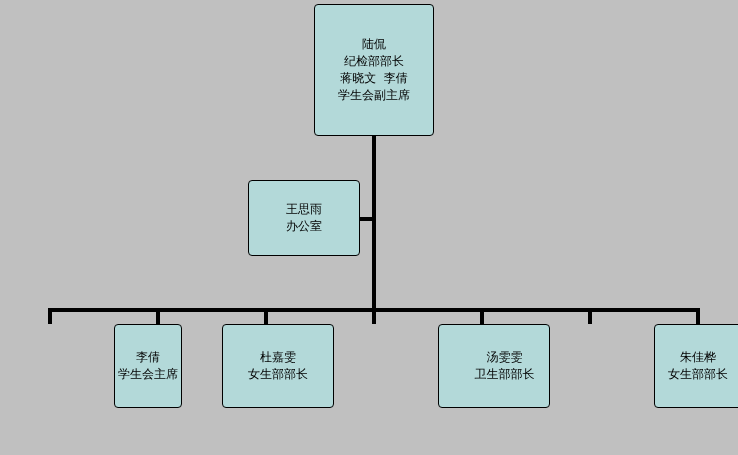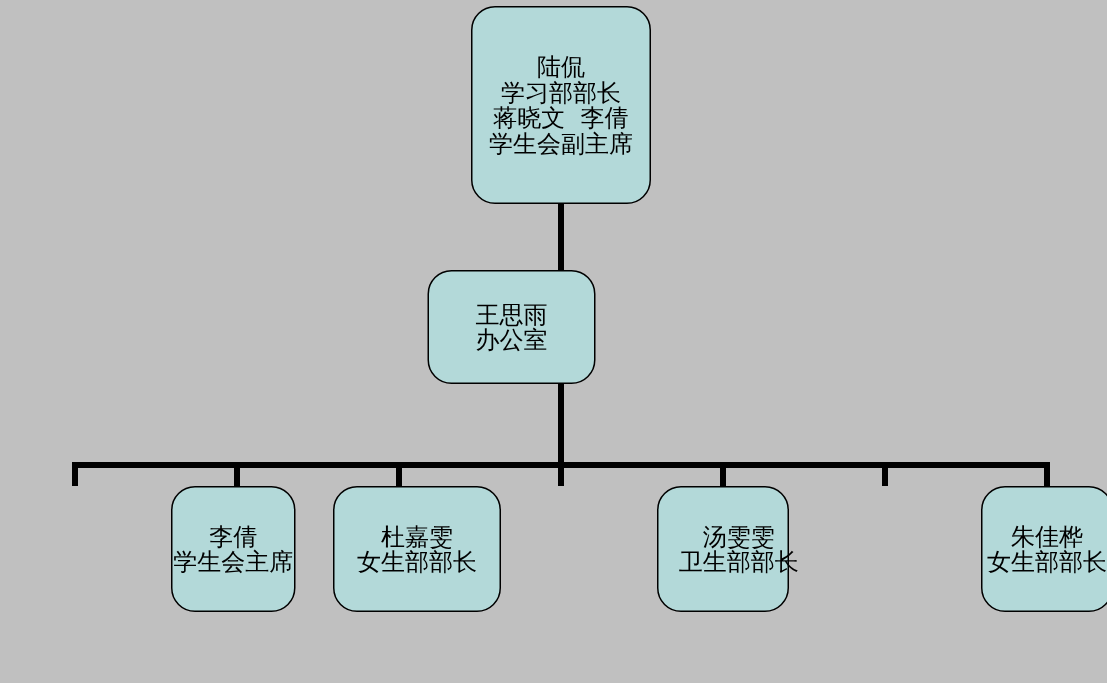--- a/index.html
+++ b/index.html
@@ -16,23 +16,23 @@
   #chart {
     position: relative;
     width: 738px;
     height: 455px;
   }
   .node {
     position: absolute;
     box-sizing: border-box;
     background: #b3d9d9;
     border: 1px solid #000000;
-    border-radius: 16px;
+    border-radius: 4px;
     color: #000000;
-    font-size: 16px;
+    font-size: 12px;
     line-height: 17px;
     text-align: center;
     display: flex;
     flex-direction: column;
     align-items: center;
     justify-content: center;
     white-space: pre;
   }
   .node .line {
     display: block;
@@ -53,43 +53,43 @@
   <div class="conn" style="left:48px; top:308px; width:4px; height:16px;"></div>
   <div class="conn" style="left:156px; top:308px; width:4px; height:16px;"></div>
   <div class="conn" style="left:264px; top:308px; width:4px; height:16px;"></div>
   <div class="conn" style="left:372px; top:308px; width:4px; height:16px;"></div>
   <div class="conn" style="left:480px; top:308px; width:4px; height:16px;"></div>
   <div class="conn" style="left:588px; top:308px; width:4px; height:16px;"></div>
   <div class="conn" style="left:696px; top:308px; width:4px; height:16px;"></div>
 
   <div class="node" style="left:314px; top:4px; width:120px; height:132px;">
     <span class="line">陆侃</span>
-    <span class="line">学习部部长</span>
+    <span class="line">纪检部部长</span>
     <span class="line">蒋晓文  李倩</span>
     <span class="line">学生会副主席</span>
   </div>
 
-  <div class="node" style="left:248px; top:180px; width:112px; height:76px;margin-left:37px;">
+  <div class="node" style="left:248px; top:180px; width:112px; height:76px;">
     <span class="line">王思雨</span>
     <span class="line">办公室</span>
   </div>
 
 
-  <div class="node" style="left:114px; top:324px; width:83px; height:84px;">
+  <div class="node" style="left:114px; top:324px; width:68px; height:84px;">
     <span class="line">李倩</span>
     <span class="line">学生会主席</span>
   </div>
 
   <div class="node" style="left:222px; top:324px; width:112px; height:84px;">
     <span class="line">杜嘉雯</span>
     <span class="line">女生部部长</span>
   </div>
 
 
-  <div class="node" style="left:438px; top:324px; width:88px; height:84px;padding-left:21px;">
+  <div class="node" style="left:438px; top:324px; width:112px; height:84px;padding-left:21px;">
     <span class="line">汤雯雯</span>
     <span class="line">卫生部部长</span>
   </div>
 
 
   <div class="node" style="left:654px; top:324px; width:88px; height:84px;">
     <span class="line">朱佳桦</span>
     <span class="line">女生部部长</span>
   </div>
 

